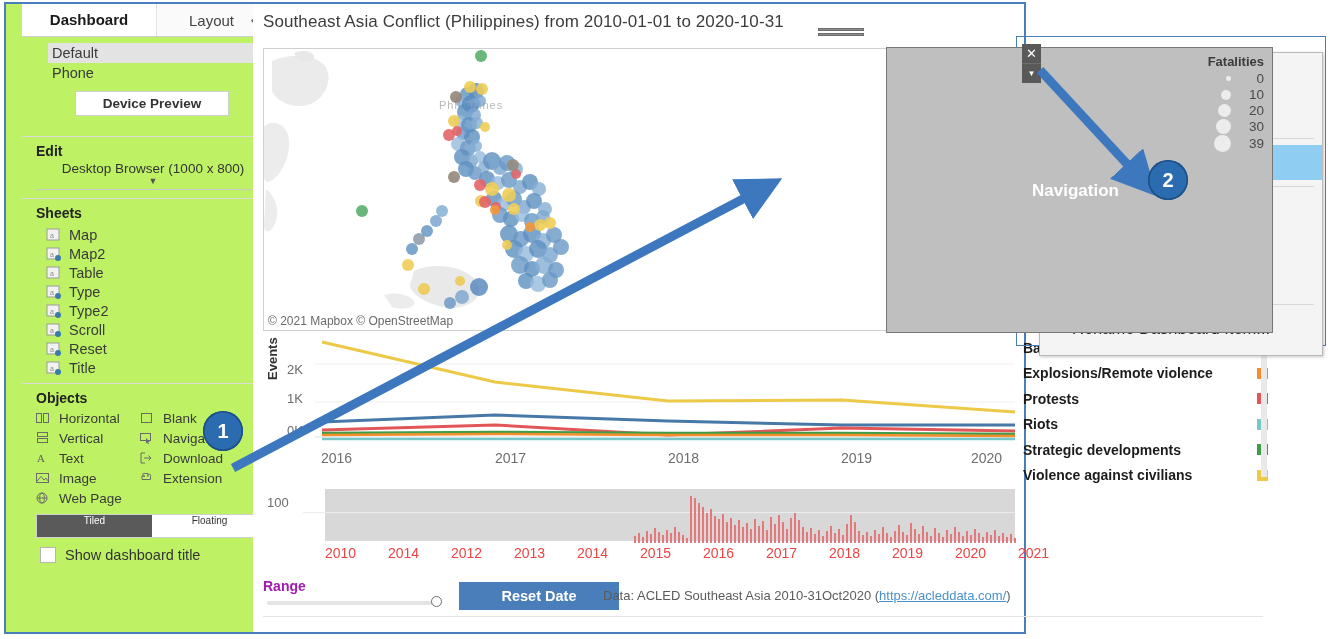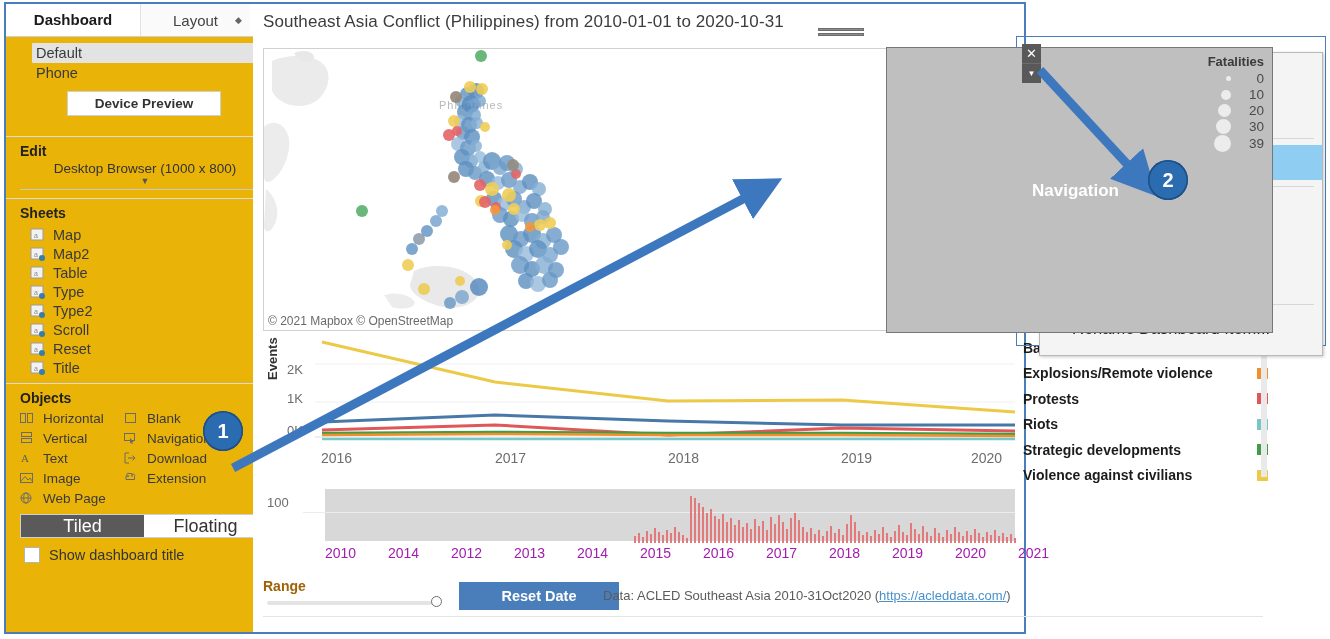--- a/index.html
+++ b/index.html
@@ -2,21 +2,21 @@
 <html><head>
 <meta charset="utf-8">
 <style>
   html,body{margin:0;padding:0;background:#ffffff;}
   body{width:1330px;height:639px;font-family:"Liberation Sans",sans-serif;overflow:hidden;position:relative;}
 
   
   #app{position:absolute;left:4px;top:2px;width:1022px;height:632px;border:2px solid #4a7ebb;box-sizing:border-box;background:#fff;}
 
   
-  #leftpanel{position:absolute;left:0;top:0;width:277px;height:100%;background:#eab308;border-right:1px solid #d6d6d6;box-sizing:border-box;}
+  #leftpanel{position:absolute;left:0;top:0;width:277px;height:100%;background:#bef264;border-right:1px solid #d6d6d6;box-sizing:border-box;padding-left:16px;}
 
   .tabs{display:flex;height:32px;border-bottom:1px solid #cfcfcf;background:#fff;}
   .tab{flex:0 0 auto;display:flex;align-items:center;justify-content:center;font-size:15px;color:#333;box-sizing:border-box;}
   .tab.active{width:134px;font-weight:bold;border-bottom:2px solid #fff;background:#fff;color:#1a1a1a;}
   .tab.inactive{width:110px;background:#fafafa;border-left:1px solid #e2e2e2;color:#444;position:relative;}
   .tab.inactive .spin{position:absolute;right:8px;top:50%;transform:translateY(-50%);font-size:9px;color:#666;line-height:1;}
 
   .devlist{padding:6px 0 0 0;}
   .devitem{font-size:14.5px;color:#3a3a3a;padding:2px 0 2px 30px;}
   .devitem.sel{background:#e3e3e3;margin:0 12px 0 26px;padding-left:4px;border-radius:1px;}
@@ -35,21 +35,21 @@
   .sheetrow .sico{width:17px;height:14px;margin-right:6px;display:inline-block;position:relative;}
   .sheetrow .sico svg{display:block;}
   .sheet-scroll{position:absolute;right:8px;top:14px;width:9px;height:180px;background:#f3f3f3;}
   .sheet-scroll i{position:absolute;left:0;top:8px;width:9px;height:152px;background:#dcdcdc;display:block;}
 
   .objgrid{display:flex;flex-wrap:wrap;padding-left:14px;}
   .objitem{width:104px;display:flex;align-items:center;font-size:13.5px;color:#3a3a3a;padding:2.5px 0;}
   .objitem .oico{width:18px;margin-right:5px;display:flex;align-items:center;justify-content:flex-start;color:#555;}
 
   .tf{display:flex;margin:6px 14px 0 14px;height:24px;border:1px solid #cfcfcf;box-sizing:border-box;}
-  .tf div{flex:1;display:flex;align-items:center;justify-content:center;font-size:18px;}
+  .tf div{flex:1;display:flex;align-items:flex-start;justify-content:center;font-size:10px;}
   .tf .on{background:#5a5a5a;color:#fff;}
   .tf .off{background:#fff;color:#333;}
   .cbrow{display:flex;align-items:center;margin:9px 0 0 18px;font-size:14.5px;color:#333;}
   .cbox{width:14px;height:14px;border:1px solid #b5b5b5;background:#fff;margin-right:9px;}
 
   
   #dash{position:absolute;left:247px;top:0;right:0;bottom:0;background:#fff;}
   #dashtitle{font-size:17px;color:#3c3c3c;padding:8px 0 6px 10px;letter-spacing:0.1px;white-space:nowrap;}
   #draghandle{position:absolute;left:565px;top:22px;width:46px;height:14px;z-index:30;}
   #draghandle .bar{position:absolute;left:0;width:46px;height:3px;background:#8c8c8c;border:1px solid #6d6d6d;box-sizing:border-box;}
@@ -83,26 +83,26 @@
   #legend .lrow{display:flex;align-items:center;justify-content:space-between;height:25.5px;}
   #legend .lrow span{font-size:14px;color:#1c1c1c;font-weight:bold;}
   #legend .lrow i{width:11px;height:11px;display:block;}
   #legendscroll{position:absolute;left:1008px;top:333px;width:6px;height:140px;background:#e9e9e9;}
 
   
   #bottombars{position:absolute;left:10px;top:485px;width:1000px;height:80px;}
   #bb-y{position:absolute;left:4px;top:6px;font-size:13px;color:#6d6d6d;}
   #bb-plot{position:absolute;left:62px;top:0px;width:690px;height:52px;background:#d8d8d8;}
   #bb-axis{position:absolute;left:40px;top:56px;width:760px;height:20px;}
-  #bb-axis span{position:absolute;font-size:14px;color:#a21caf;}
+  #bb-axis span{position:absolute;font-size:14px;color:#ef4444;}
   #bb-gridline{position:absolute;left:40px;top:23px;width:712px;height:1px;background:#ececec;}
 
   
   #footer{position:absolute;left:10px;top:572px;width:1000px;height:40px;}
-  #rangelab{position:absolute;left:0;top:2px;font-size:14px;font-weight:bold;color:#a16207;}
+  #rangelab{position:absolute;left:0;top:2px;font-size:14px;font-weight:bold;color:#a21caf;}
   #rangetrack{position:absolute;left:4px;top:25px;width:172px;height:4px;background:#e4e4e4;border-radius:2px;}
   #rangeknob{position:absolute;left:168px;top:20px;width:11px;height:11px;border:1.5px solid #6f6f6f;border-radius:50%;background:#fff;box-sizing:border-box;}
   #resetbtn{position:absolute;left:196px;top:6px;width:160px;height:28px;background:#4a7ebb;color:#fff;
             display:flex;align-items:center;justify-content:center;font-size:14.5px;font-weight:bold;}
   #datasrc{position:absolute;left:340px;top:12px;font-size:13px;color:#5b5b5b;white-space:nowrap;}
   #datasrc a{color:#4a90c9;text-decoration:underline;}
   #footerline{position:absolute;left:0;top:40px;width:1000px;height:1px;background:#e4e4e4;}
 
   
   #ctxwrap{position:absolute;left:1016px;top:36px;width:310px;height:310px;border:1px solid #4a7ebb;box-sizing:border-box;background:transparent;}

